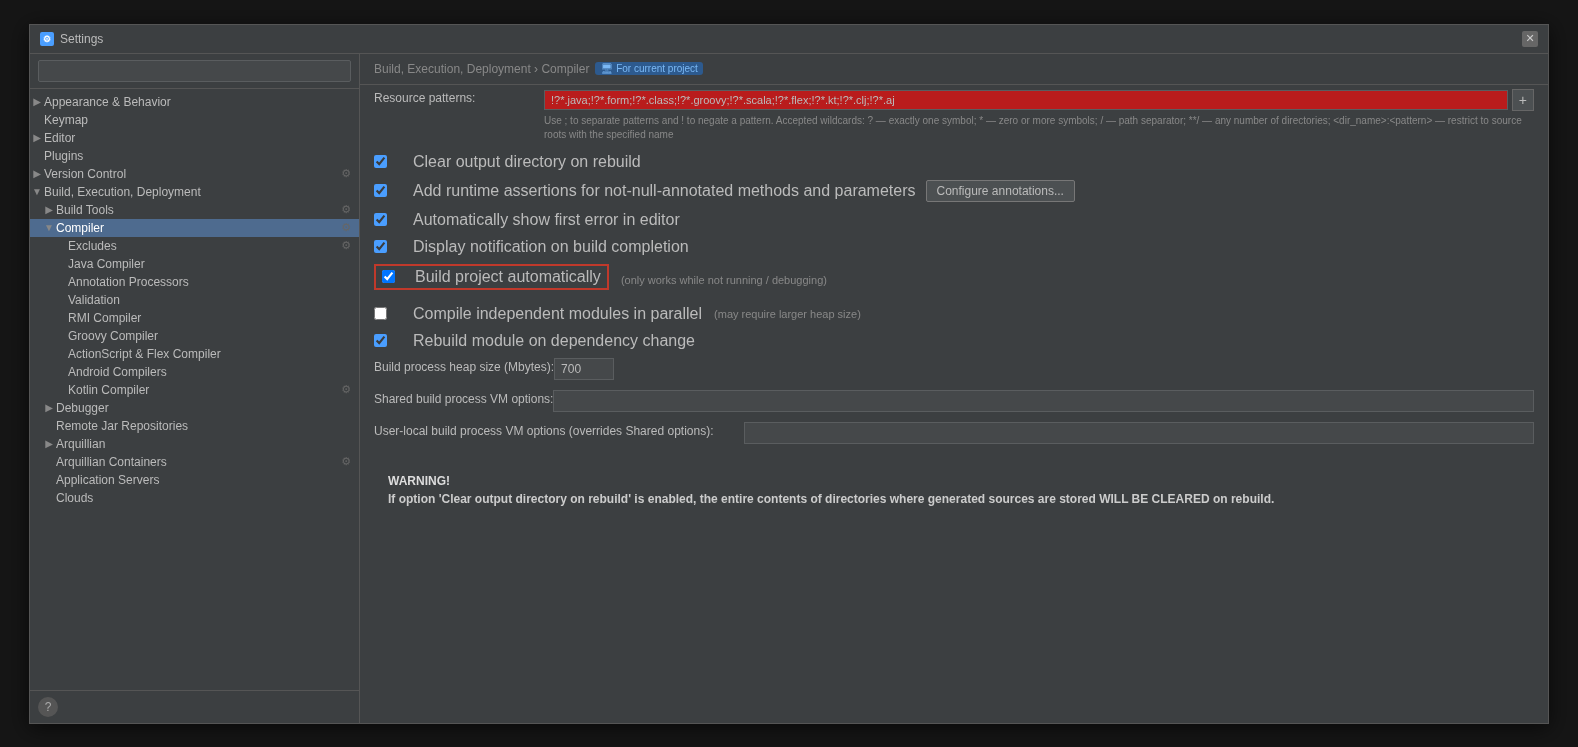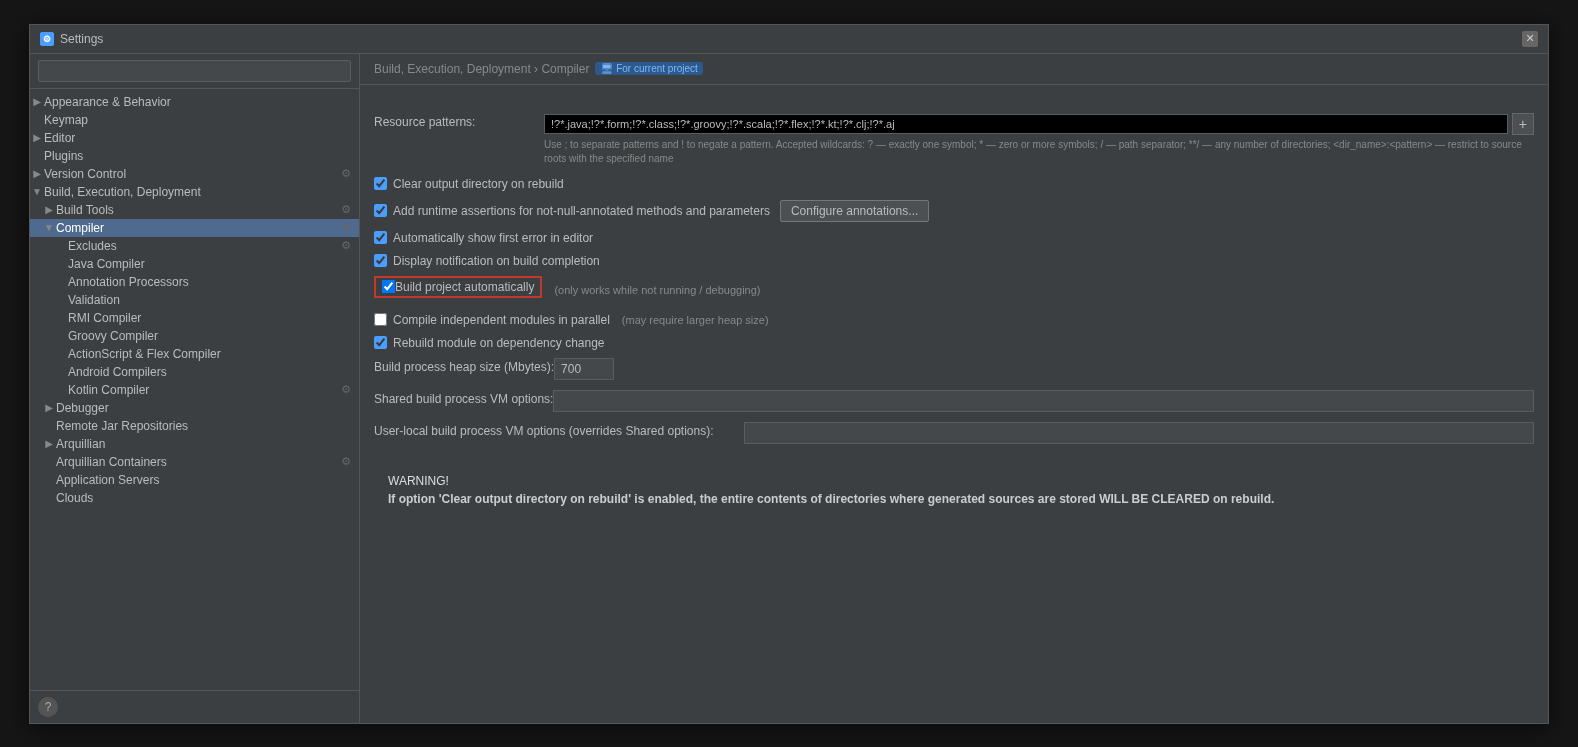--- a/index.html
+++ b/index.html
@@ -168,37 +168,37 @@
       font-size: 10px;
       padding: 1px 5px;
       border-radius: 3px;
       display: flex;
       align-items: center;
       gap: 3px;
     }
     .content-area {
       flex: 1;
       overflow-y: auto;
-      padding: 28px 14px;
+      padding: 4px 14px;
     }
     .form-row {
       display: flex;
       align-items: flex-start;
       margin-bottom: 10px;
     }
     .form-label {
       color: #bbbbbb;
       font-size: 12px;
       min-width: 170px;
       padding-top: 2px;
       flex-shrink: 0;
     }
     .resource-pattern-input {
       flex: 1;
-      background: #000000;
+      background: #b91c1c;
       border: 1px solid #5a5d5f;
       color: #bbbbbb;
       padding: 3px 6px;
       font-size: 11px;
       outline: none;
     }
     .resource-pattern-btn {
       background: #4c5052;
       border: 1px solid #666;
       color: #bbbbbb;
@@ -218,21 +218,22 @@
       align-items: center;
       margin-bottom: 7px;
       padding: 1px 0;
     }
     .checkbox-row input[type="checkbox"] {
       margin-right: 6px;
       accent-color: #4a9eff;
     }
     .checkbox-label {
       color: #bbbbbb;
-      font-size: 12px;
+      font-size: 16px;
+      margin-left: 20px;
     }
     .checkbox-hint {
       color: #888;
       font-size: 11px;
       margin-left: 12px;
     }
     .build-auto-row {
       border: 2px solid #c0392b;
       display: inline-flex;
       align-items: center;
@@ -267,21 +268,21 @@
       font-size: 12px;
       outline: none;
     }
     .warning-box {
       margin-top: 20px;
       padding: 10px 14px;
       color: #bbbbbb;
       font-size: 12px;
     }
     .warning-title {
-      font-weight: normal;
+      font-weight: bold;
       margin-bottom: 4px;
       color: #dddddd;
     }
     .warning-text {
       font-size: 12px;
       font-weight: bold;
       color: #cccccc;
     }
     
     .dialog-footer {

